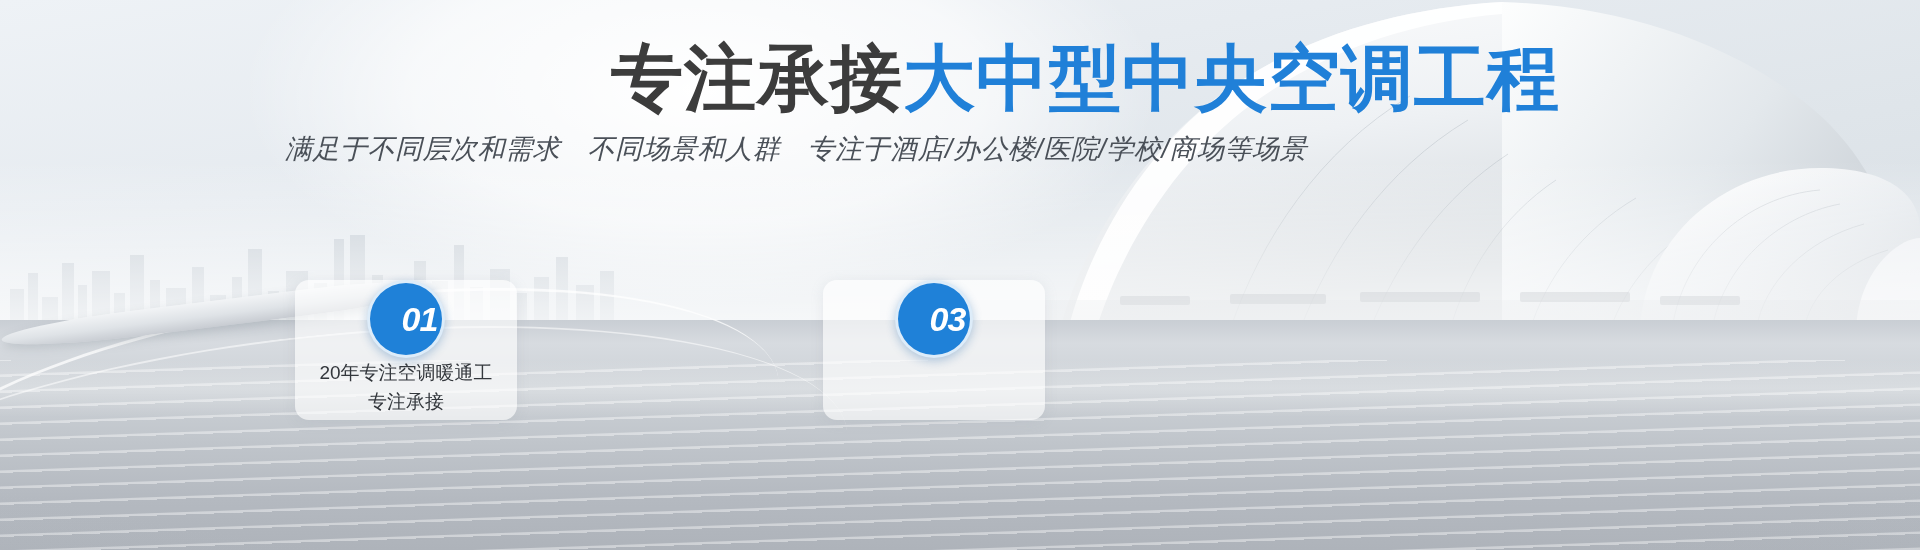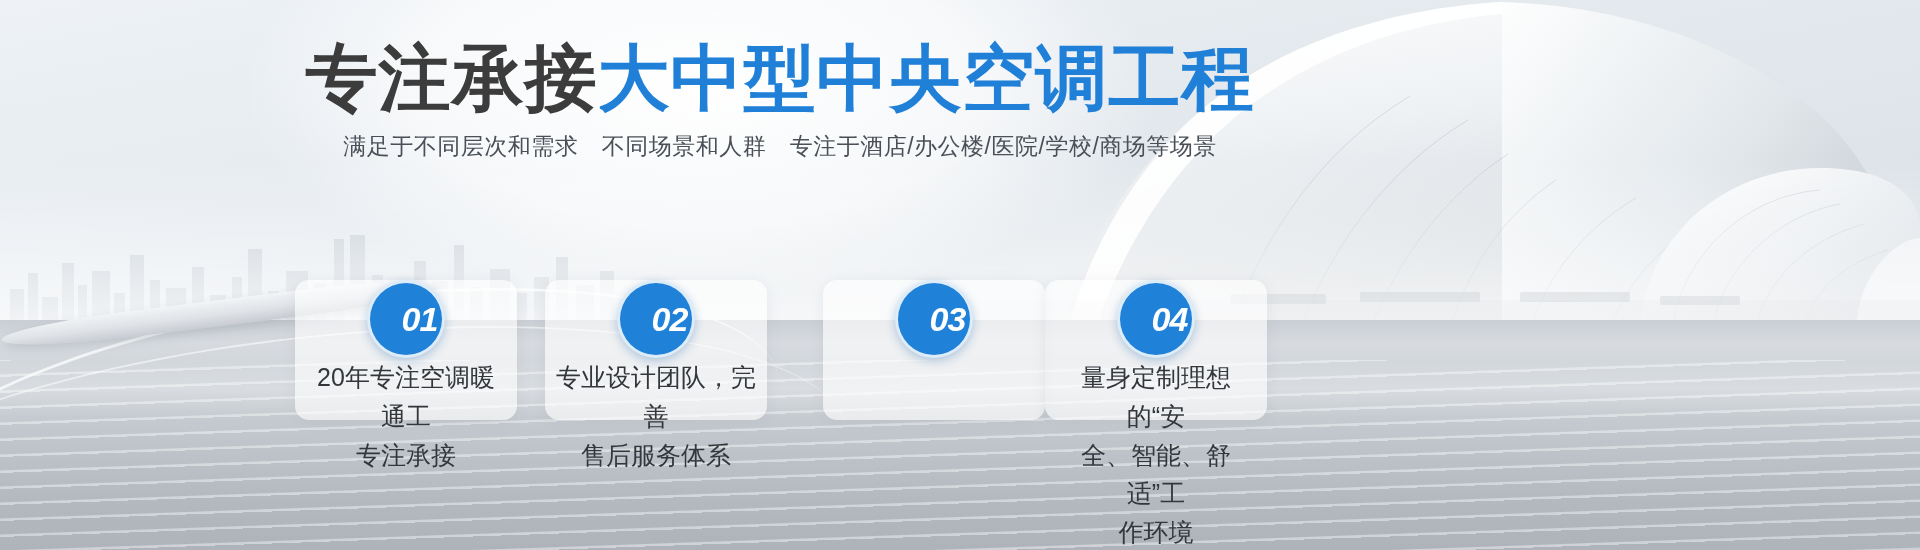--- a/index.html
+++ b/index.html
@@ -69,29 +69,29 @@
     box-shadow:0 4px 10px rgba(120,130,140,.25);
   }
   .vignette{
     position:absolute;left:0;top:0;width:1920px;height:550px;
     background:radial-gradient(ellipse 130% 120% at 50% 40%,rgba(255,255,255,0) 55%,rgba(190,198,206,.30) 100%);
     pointer-events:none;
   }
 
   
   .headline{
-    position:absolute;left:0;top:42px;width:1560px;text-align:center;
+    position:absolute;left:0;top:42px;width:1560px;text-align:right;
     font-size:72px;font-weight:bold;letter-spacing:1px;
     line-height:1;white-space:nowrap;
   }
   .headline .dark{color:#3c3c3c;}
   .headline .blue{color:#2080d8;}
   .subtitle{
-    position:absolute;left:0;top:131px;width:1560px;text-align:center;
-    font-size:23px;color:#4a5058;letter-spacing:.5px;white-space:nowrap;
+    position:absolute;left:16px;top:131px;width:1560px;text-align:center;
+    font-size:27px;color:#4a5058;letter-spacing:.5px;white-space:nowrap;font-style:italic;
   }
 
   
   .cards{
     position:absolute;left:295px;top:228px;width:1000px;height:200px;
   }
   .card{
     position:absolute;top:52px;width:222px;height:140px;
     background:rgba(255,255,255,.62);
     border-radius:14px;
@@ -109,21 +109,21 @@
     box-shadow:0 3px 10px rgba(25,95,165,.30);
     display:flex;align-items:center;justify-content:center;
     border:3px solid rgba(255,255,255,.85);
   }
   .badge span{
     color:#fff;font-size:34px;font-weight:bold;font-style:italic;
     letter-spacing:-1px;line-height:1;margin-left:27px;
   }
   .card-text{
     position:absolute;left:10px;right:10px;top:78px;
-    text-align:center;font-size:25px;color:#33373c;line-height:1.55;
+    text-align:center;font-size:19px;color:#33373c;line-height:1.55;
   }
   .card-text .ln{display:block;}
 </style>
 </head>
 <body>
 
 <div class="banner">
 
   <div class="sky"></div>
   <div class="sky-glow"></div>
@@ -243,41 +243,22 @@
     <div class="card c1">
       <div class="badge">
         <span>01</span>
       </div>
       <div class="card-text">
         <span class="ln">20年专注空调暖通工</span>
         <span class="ln">专注承接</span>
       </div>
     </div>
 
-    <div class="card c2">
-      <div class="badge">
-        <span>02</span>
-      </div>
-      <div class="card-text">
-        <span class="ln">专业设计团队，完善</span>
-        <span class="ln">售后服务体系</span>
-      </div>
-    </div>
 
     <div class="card c3">
       <div class="badge">
         <span>03</span>
       </div>
     </div>
 
-    <div class="card c4">
-      <div class="badge">
-        <span>04</span>
-      </div>
-      <div class="card-text">
-        <span class="ln">量身定制理想的“安</span>
-        <span class="ln">全、智能、舒适”工</span>
-        <span class="ln">作环境</span>
-      </div>
-    </div>
 
   </div>
 </div>
 
 </body></html>

